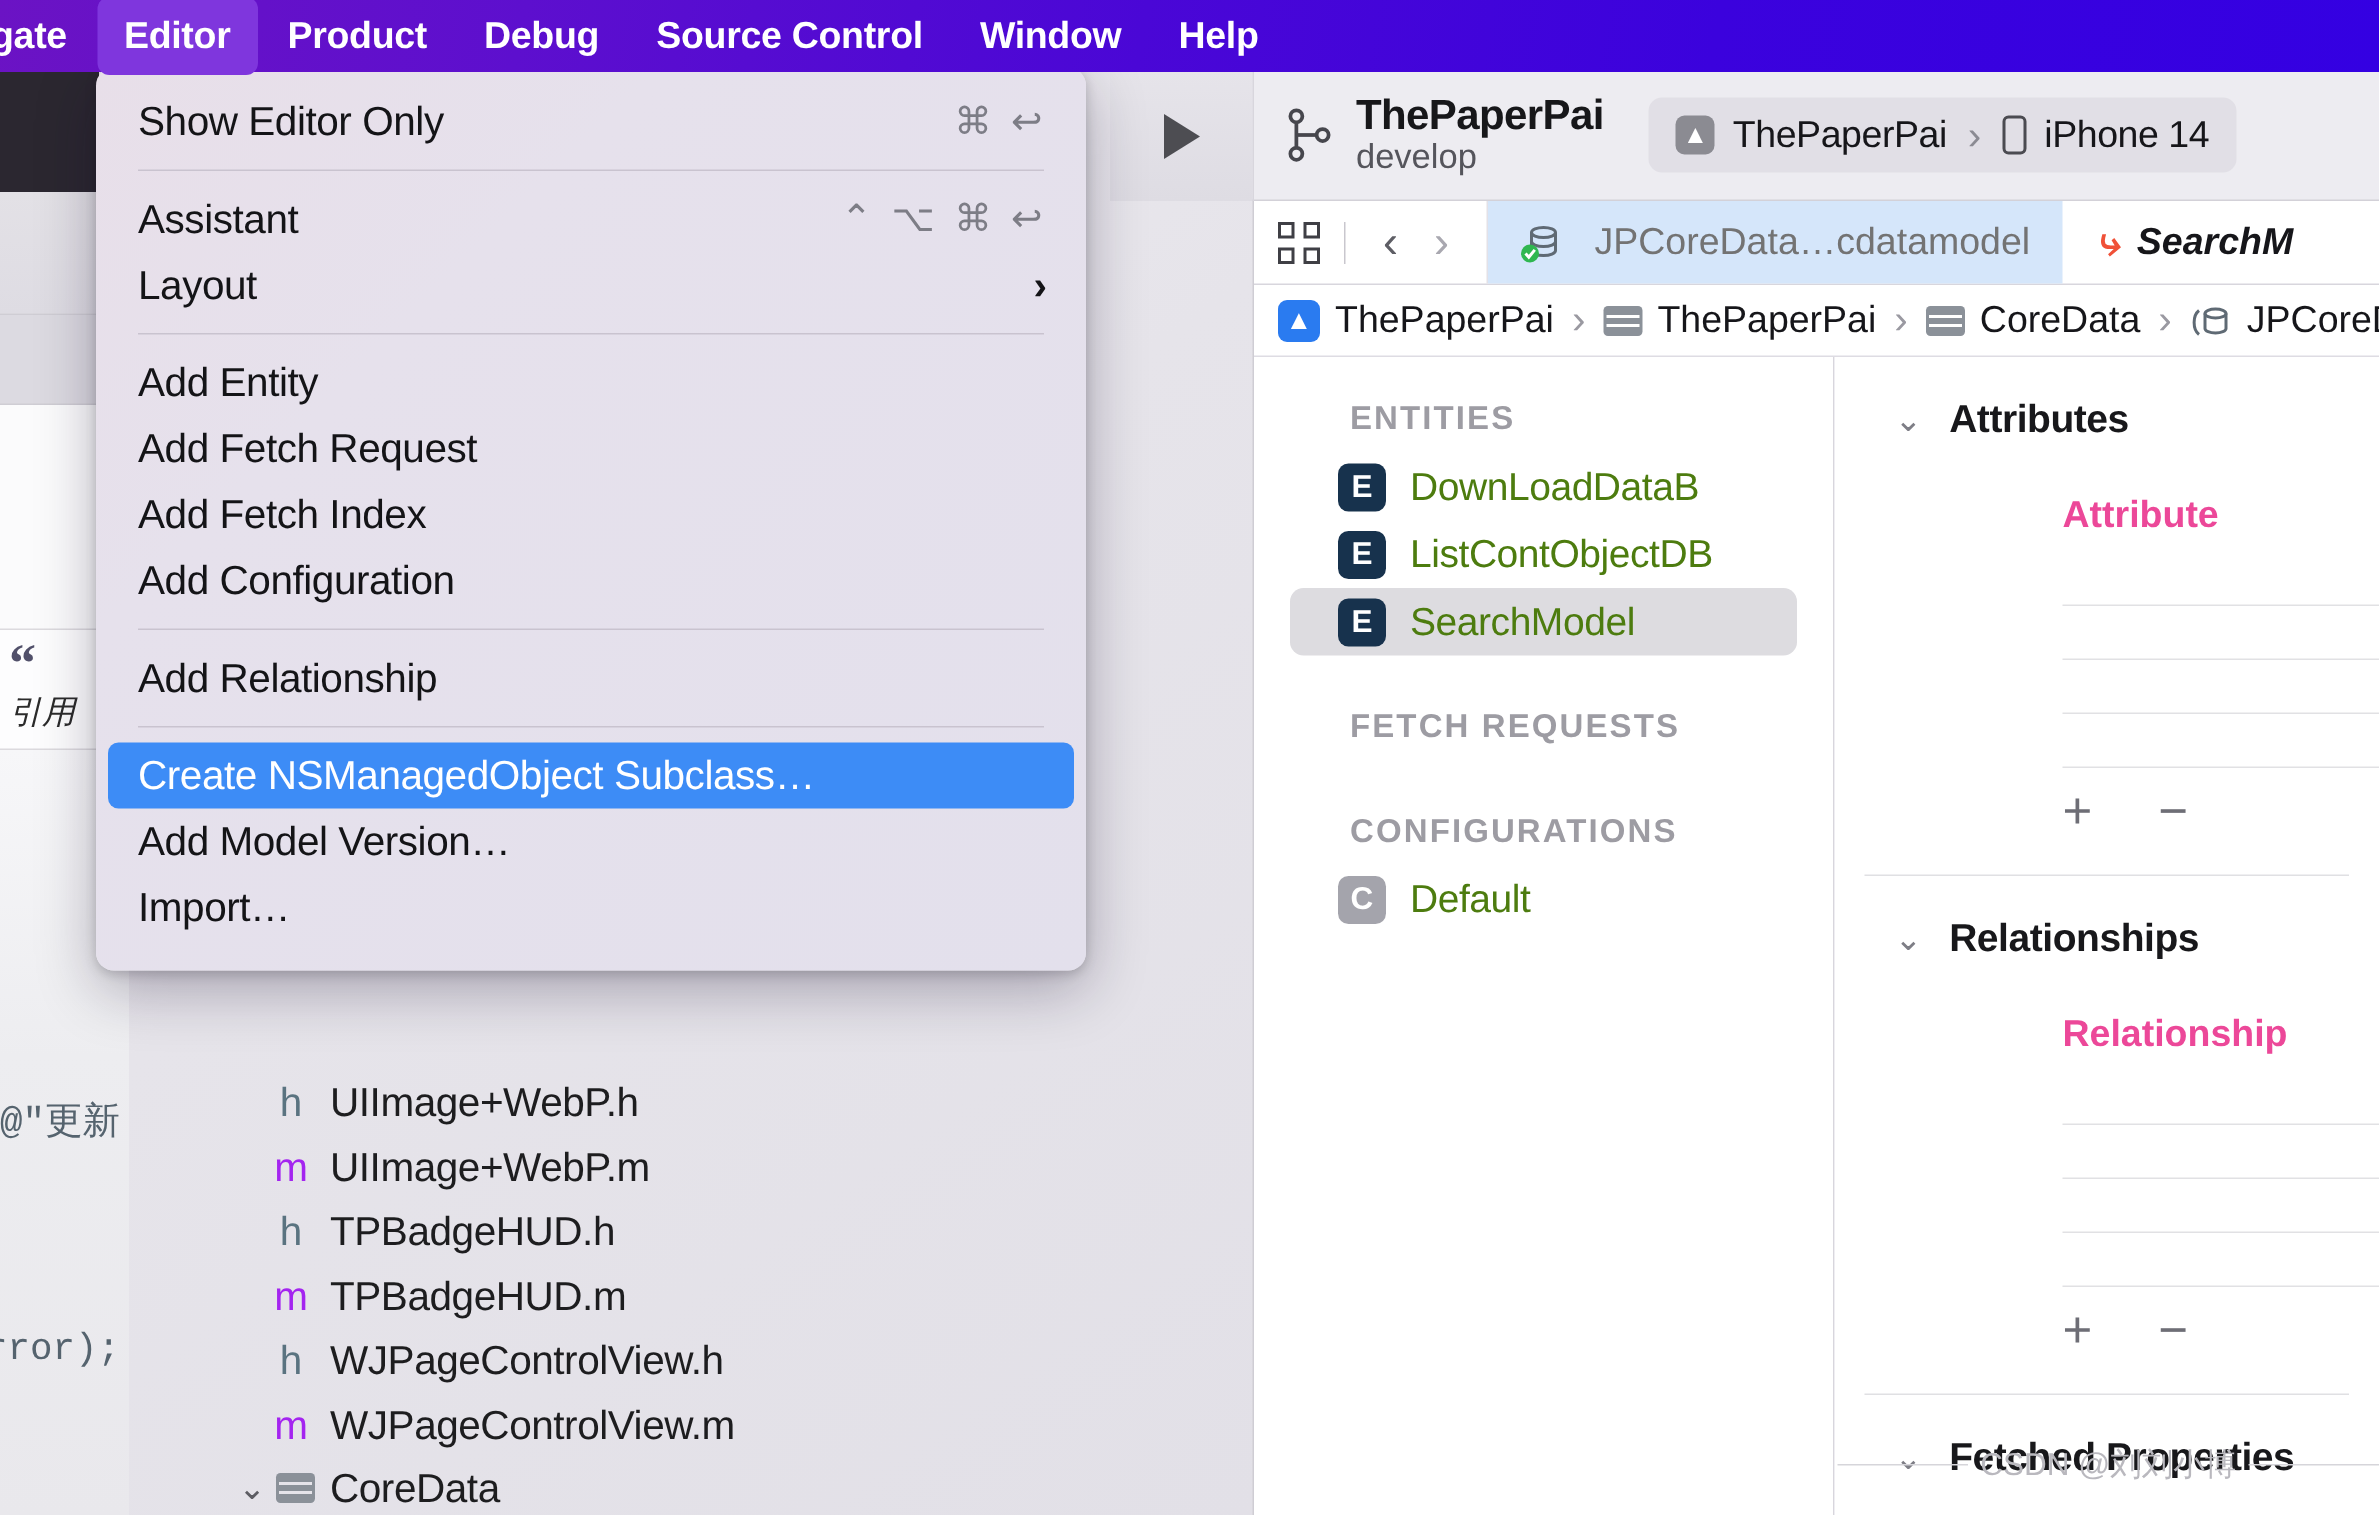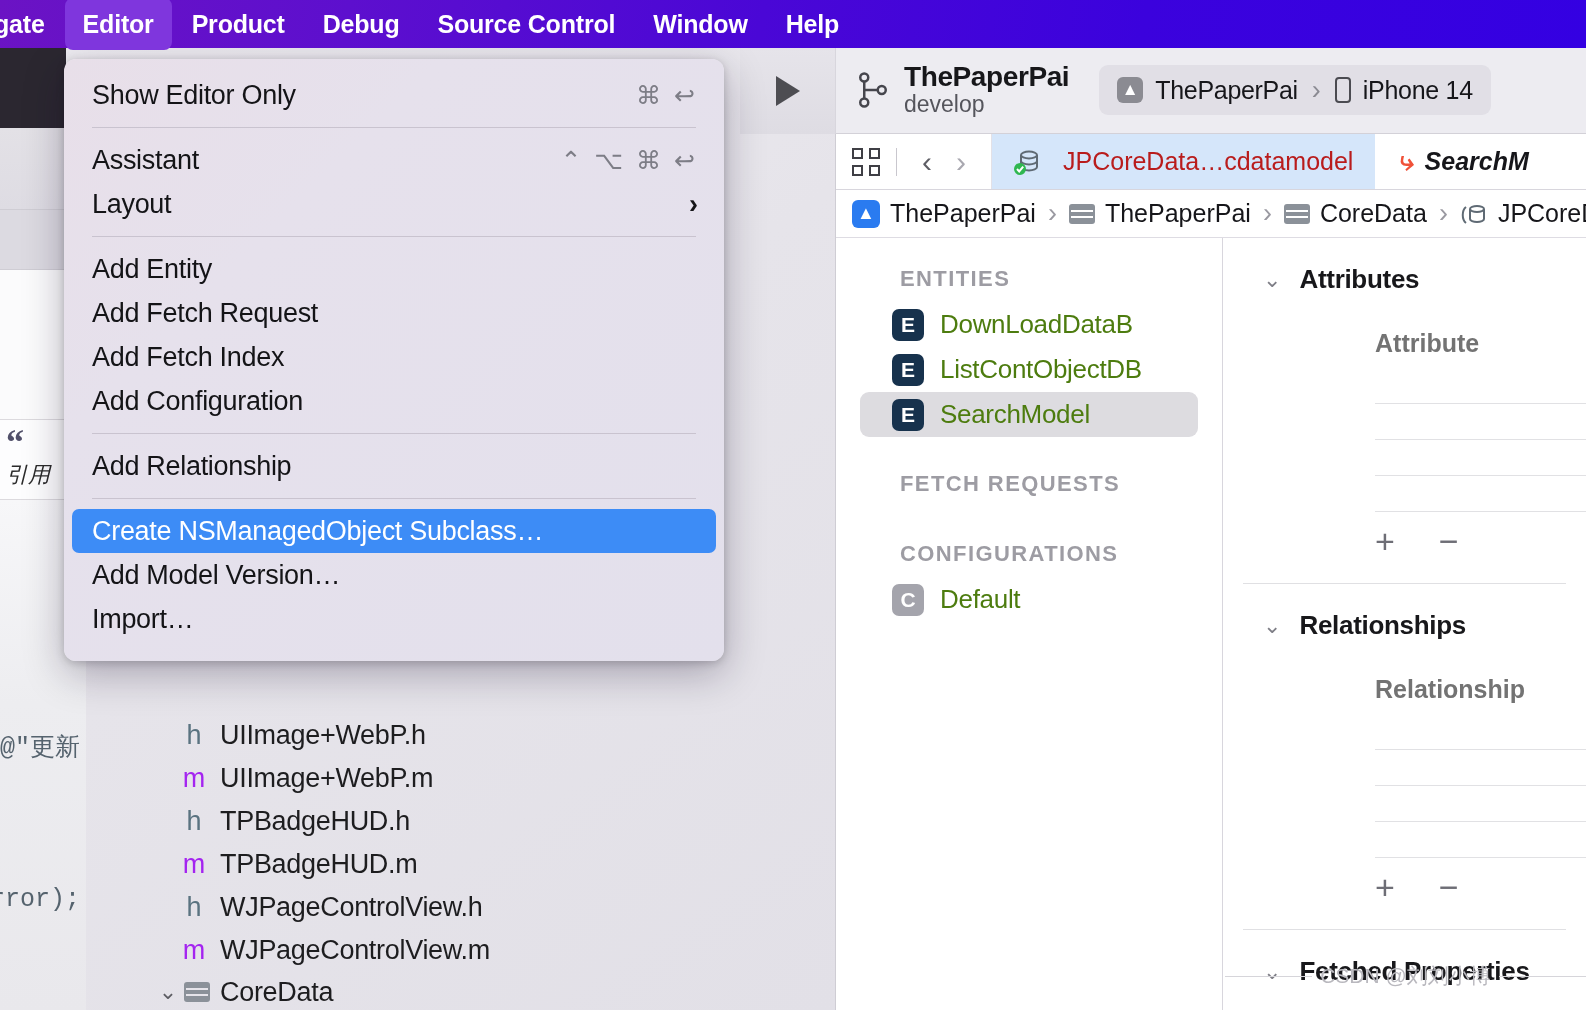--- a/index.html
+++ b/index.html
@@ -162,21 +162,21 @@
   .grid-ico i:nth-child(2){ right:0; top:0; }
   .grid-ico i:nth-child(3){ left:0; bottom:0; }
   .grid-ico i:nth-child(4){ right:0; bottom:0; }
   .vdiv { width:1px; height: 28px; background:#c9c7ce; margin: 0 10px;}
   .chev { font-size: 30px; color: #5e5e65; font-weight: 300; padding: 0 9px;}
   .chev.dim { color: #a9a8b0; }
   .tab {
     display: flex; align-items: center; gap: 12px; padding: 0 22px;
     font-size: 25px; white-space: nowrap;
   }
-  .tab.active { background: #d5e6fa; color: #b91c1c; gap: 23px; }
+  .tab.active { background: #d5e6fa; color: #737373; gap: 23px; }
   .tab.inactive { color: #16161a; font-style: italic; font-weight: 600; }
   .db-ico { width: 26px; height: 28px; position: relative; }
   .swift-ico { font-size: 27px; color: #f05138; }
 
   .xc-breadcrumb {
     position: absolute; left: 836px; top: 190px; width: 750px; height: 48px;
     background: #ffffff; display: flex; align-items: center; padding-left: 16px;
     border-bottom: 1px solid #dedce3;
     overflow: hidden;
   }
@@ -223,35 +223,35 @@
   .insp {
     position: absolute; left: 1223px; top: 238px; width: 363px; height: 772px;
     background: #ffffff; overflow: hidden;
   }
   .insp-sec-head {
     display: flex; align-items: center; gap: 18px;
     padding: 26px 0 0 40px;
   }
   .insp-chev { color: #7e7e86; font-size: 22px; }
   .insp-sec-title { font-size: 26px; font-weight: 700; color: #18181b; letter-spacing: -0.3px; }
-  .insp-col-title { font-size: 25px; font-weight: 700; color: #737373; padding-left: 152px; margin-top: 34px;}
+  .insp-col-title { font-size: 25px; font-weight: 700; color: #ec4899; padding-left: 152px; margin-top: 34px;}
   .insp-rows { margin-left: 152px; margin-top: 10px; }
   .insp-rowline { height: 36px; border-bottom: 1px solid #e1e1e4; }
   .insp-pm { display: flex; gap: 44px; padding-left: 152px; margin-top: 10px; font-size: 34px; color: #6e6e76; font-weight: 300;}
   .insp-divider { height: 1px; background: #e0e0e3; margin: 22px 20px 0 20px; }
   .watermark {
     position: absolute; left: 1225px; top: 962px; width: 361px;
     display: flex; align-items: center; gap: 8px; justify-content: center;
     font-size: 21px; color: #b9b8be; white-space: nowrap;
   }
   .wm-line { flex: 1; height: 1px; background: #d6d5da; }
 
   
   .menu {
-    position: absolute; left: 64px; top: 59px; width: 660px;
+    position: absolute; left: 64px; top: 45px; width: 660px;
     background: linear-gradient(135deg, #e8dfe9 0%, #e6e1ec 30%, #e3e0ec 100%);
     border-radius: 12px;
     box-shadow: 0 12px 40px rgba(20,10,40,0.30), 0 2px 8px rgba(0,0,0,0.18);
     padding: 14px 0 20px 0;
     z-index: 50;
   }
   .mi {
     height: 44px; display: flex; align-items: center;
     padding: 0 26px 0 28px; position: relative;
   }

